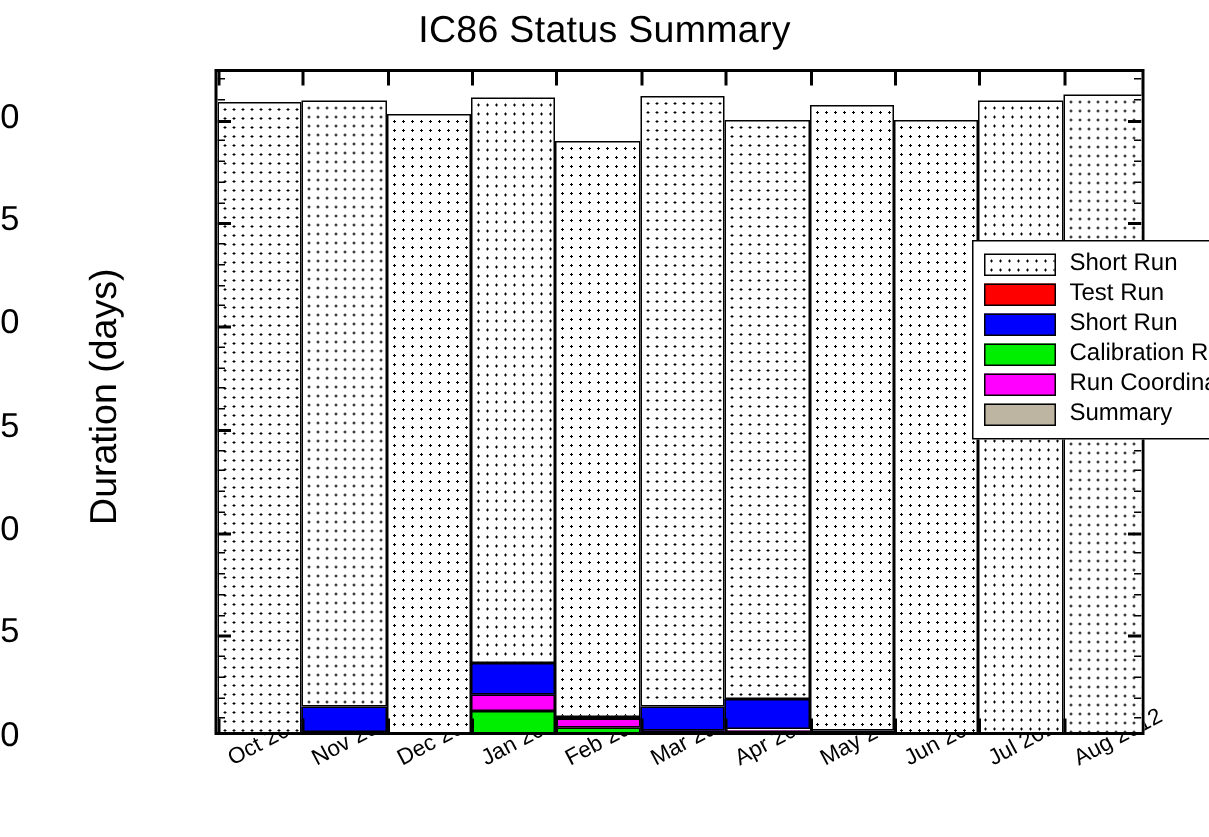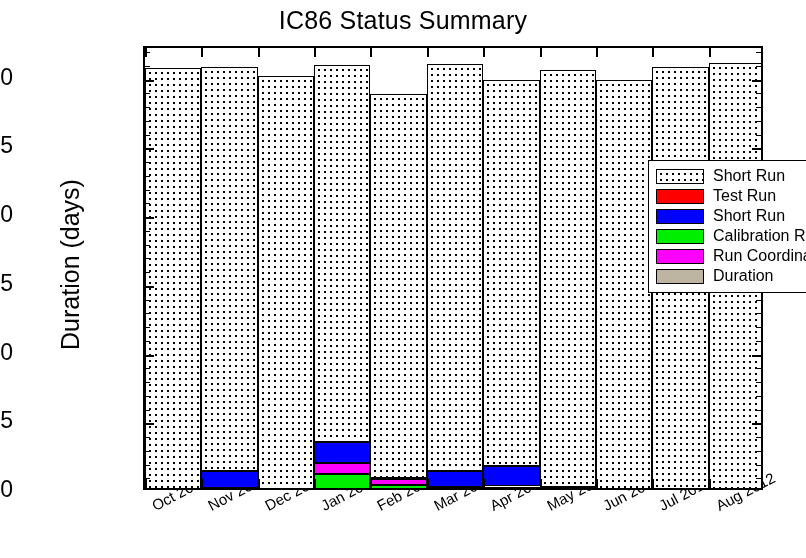--- a/index.html
+++ b/index.html
@@ -230,16 +230,16 @@
       <div class="legend-row">
         <span class="swatch" style="background: rgb(0, 238, 0);"></span>
         <span class="legend-label">Calibration Run</span>
       </div>
       <div class="legend-row">
         <span class="swatch" style="background: rgb(255, 0, 255);"></span>
         <span class="legend-label">Run Coordinator Bad</span>
       </div>
       <div class="legend-row">
         <span class="swatch" style="background: rgb(189, 181, 161);"></span>
-        <span class="legend-label">Duration</span>
+        <span class="legend-label">Summary</span>
       </div>
     </div>
 </div>
 
 </body></html>

